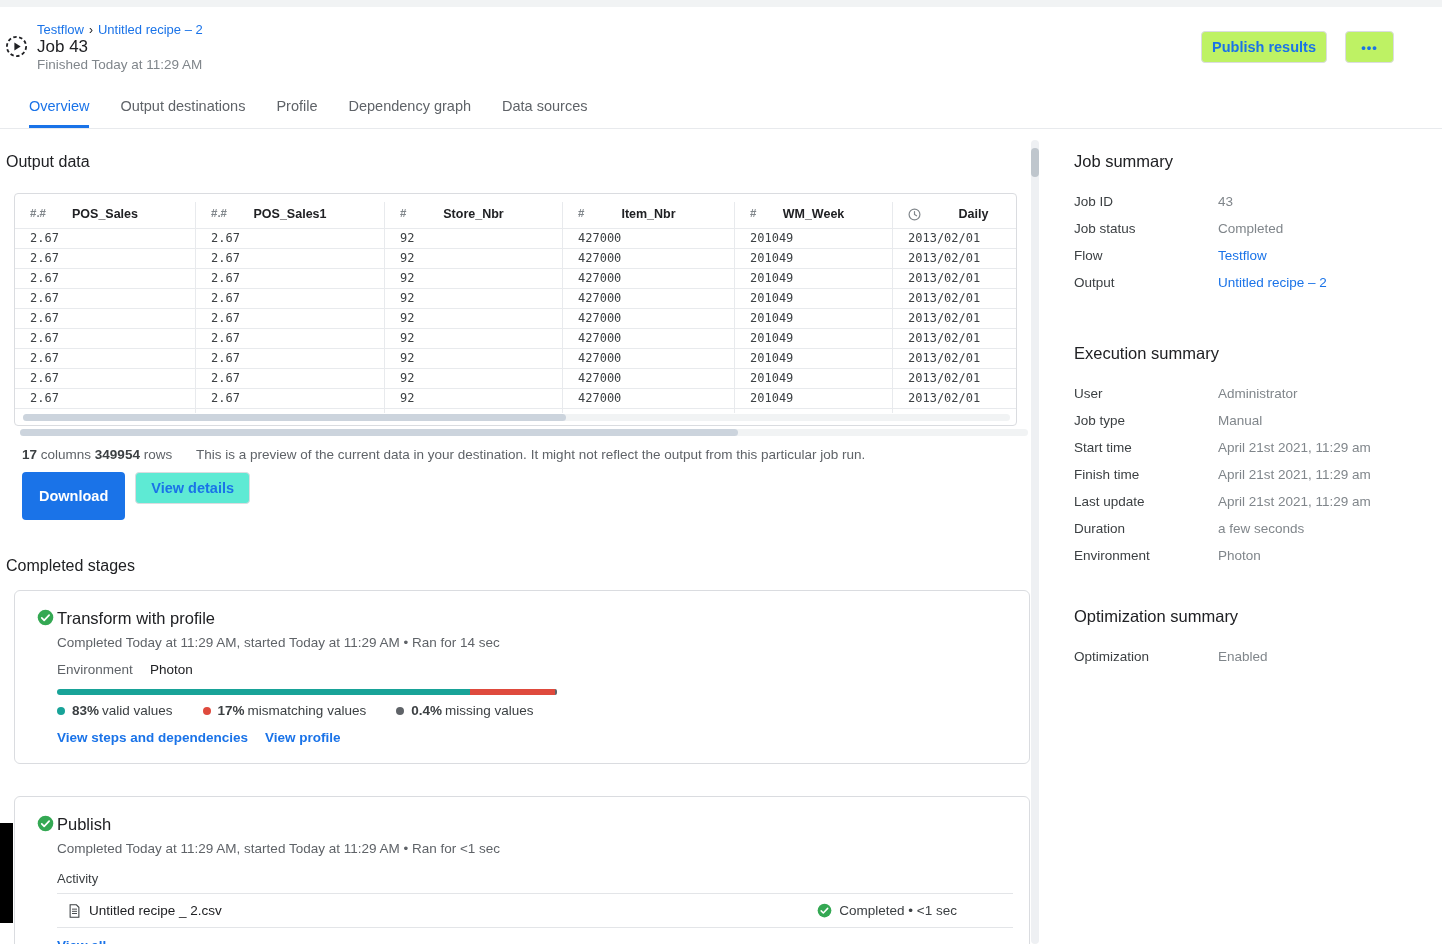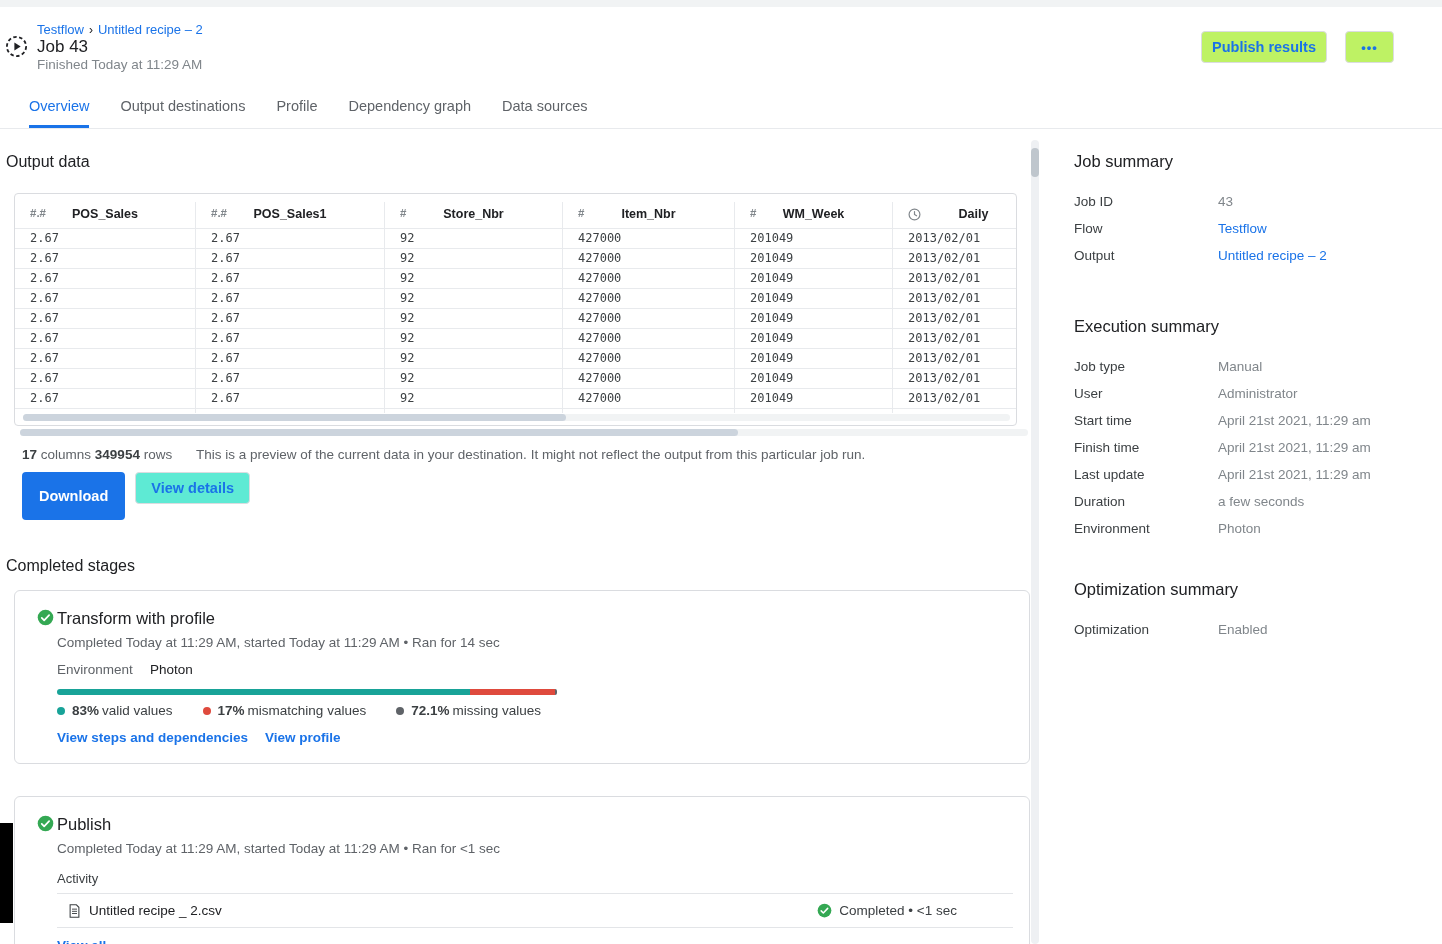--- a/index.html
+++ b/index.html
@@ -301,21 +301,21 @@
           <b>83%</b>
           <span>valid values</span>
         </span>
         <span class="legend-item">
           <span class="legend-dot" style="background: rgb(223, 74, 61);"></span>
           <b>17%</b>
           <span>mismatching values</span>
         </span>
         <span class="legend-item">
           <span class="legend-dot" style="background: rgb(95, 99, 104);"></span>
-          <b>72.1%</b>
+          <b>0.4%</b>
           <span>missing values</span>
         </span>
       </div>
     <div class="links-row">
       <a class="tlink" href="#">View steps and dependencies</a>
       <a class="tlink" href="#">View profile</a>
     </div>
   </section>
 
   <section class="card">
@@ -354,39 +354,43 @@
 
 <aside class="sidebar" id="sidebar">
     <div class="sb-section">
       <h3>Job summary</h3>
       <div class="sb-rows">
         <div class="sb-row">
           <span class="sb-label">Job ID</span>
           <span class="sb-value">43</span>
         </div>
         <div class="sb-row">
+          <span class="sb-label">Job status</span>
+          <span class="sb-value">Completed</span>
+        </div>
+        <div class="sb-row">
           <span class="sb-label">Flow</span>
           <span class="sb-value link">Testflow</span>
         </div>
         <div class="sb-row">
           <span class="sb-label">Output</span>
           <span class="sb-value link">Untitled recipe – 2</span>
         </div>
       </div>
     </div>
     <div class="sb-section sb-gap1">
       <h3>Execution summary</h3>
       <div class="sb-rows">
         <div class="sb-row">
+          <span class="sb-label">User</span>
+          <span class="sb-value">Administrator</span>
+        </div>
+        <div class="sb-row">
           <span class="sb-label">Job type</span>
           <span class="sb-value">Manual</span>
-        </div>
-        <div class="sb-row">
-          <span class="sb-label">User</span>
-          <span class="sb-value">Administrator</span>
         </div>
         <div class="sb-row">
           <span class="sb-label">Start time</span>
           <span class="sb-value">April 21st 2021, 11:29 am</span>
         </div>
         <div class="sb-row">
           <span class="sb-label">Finish time</span>
           <span class="sb-value">April 21st 2021, 11:29 am</span>
         </div>
         <div class="sb-row">

